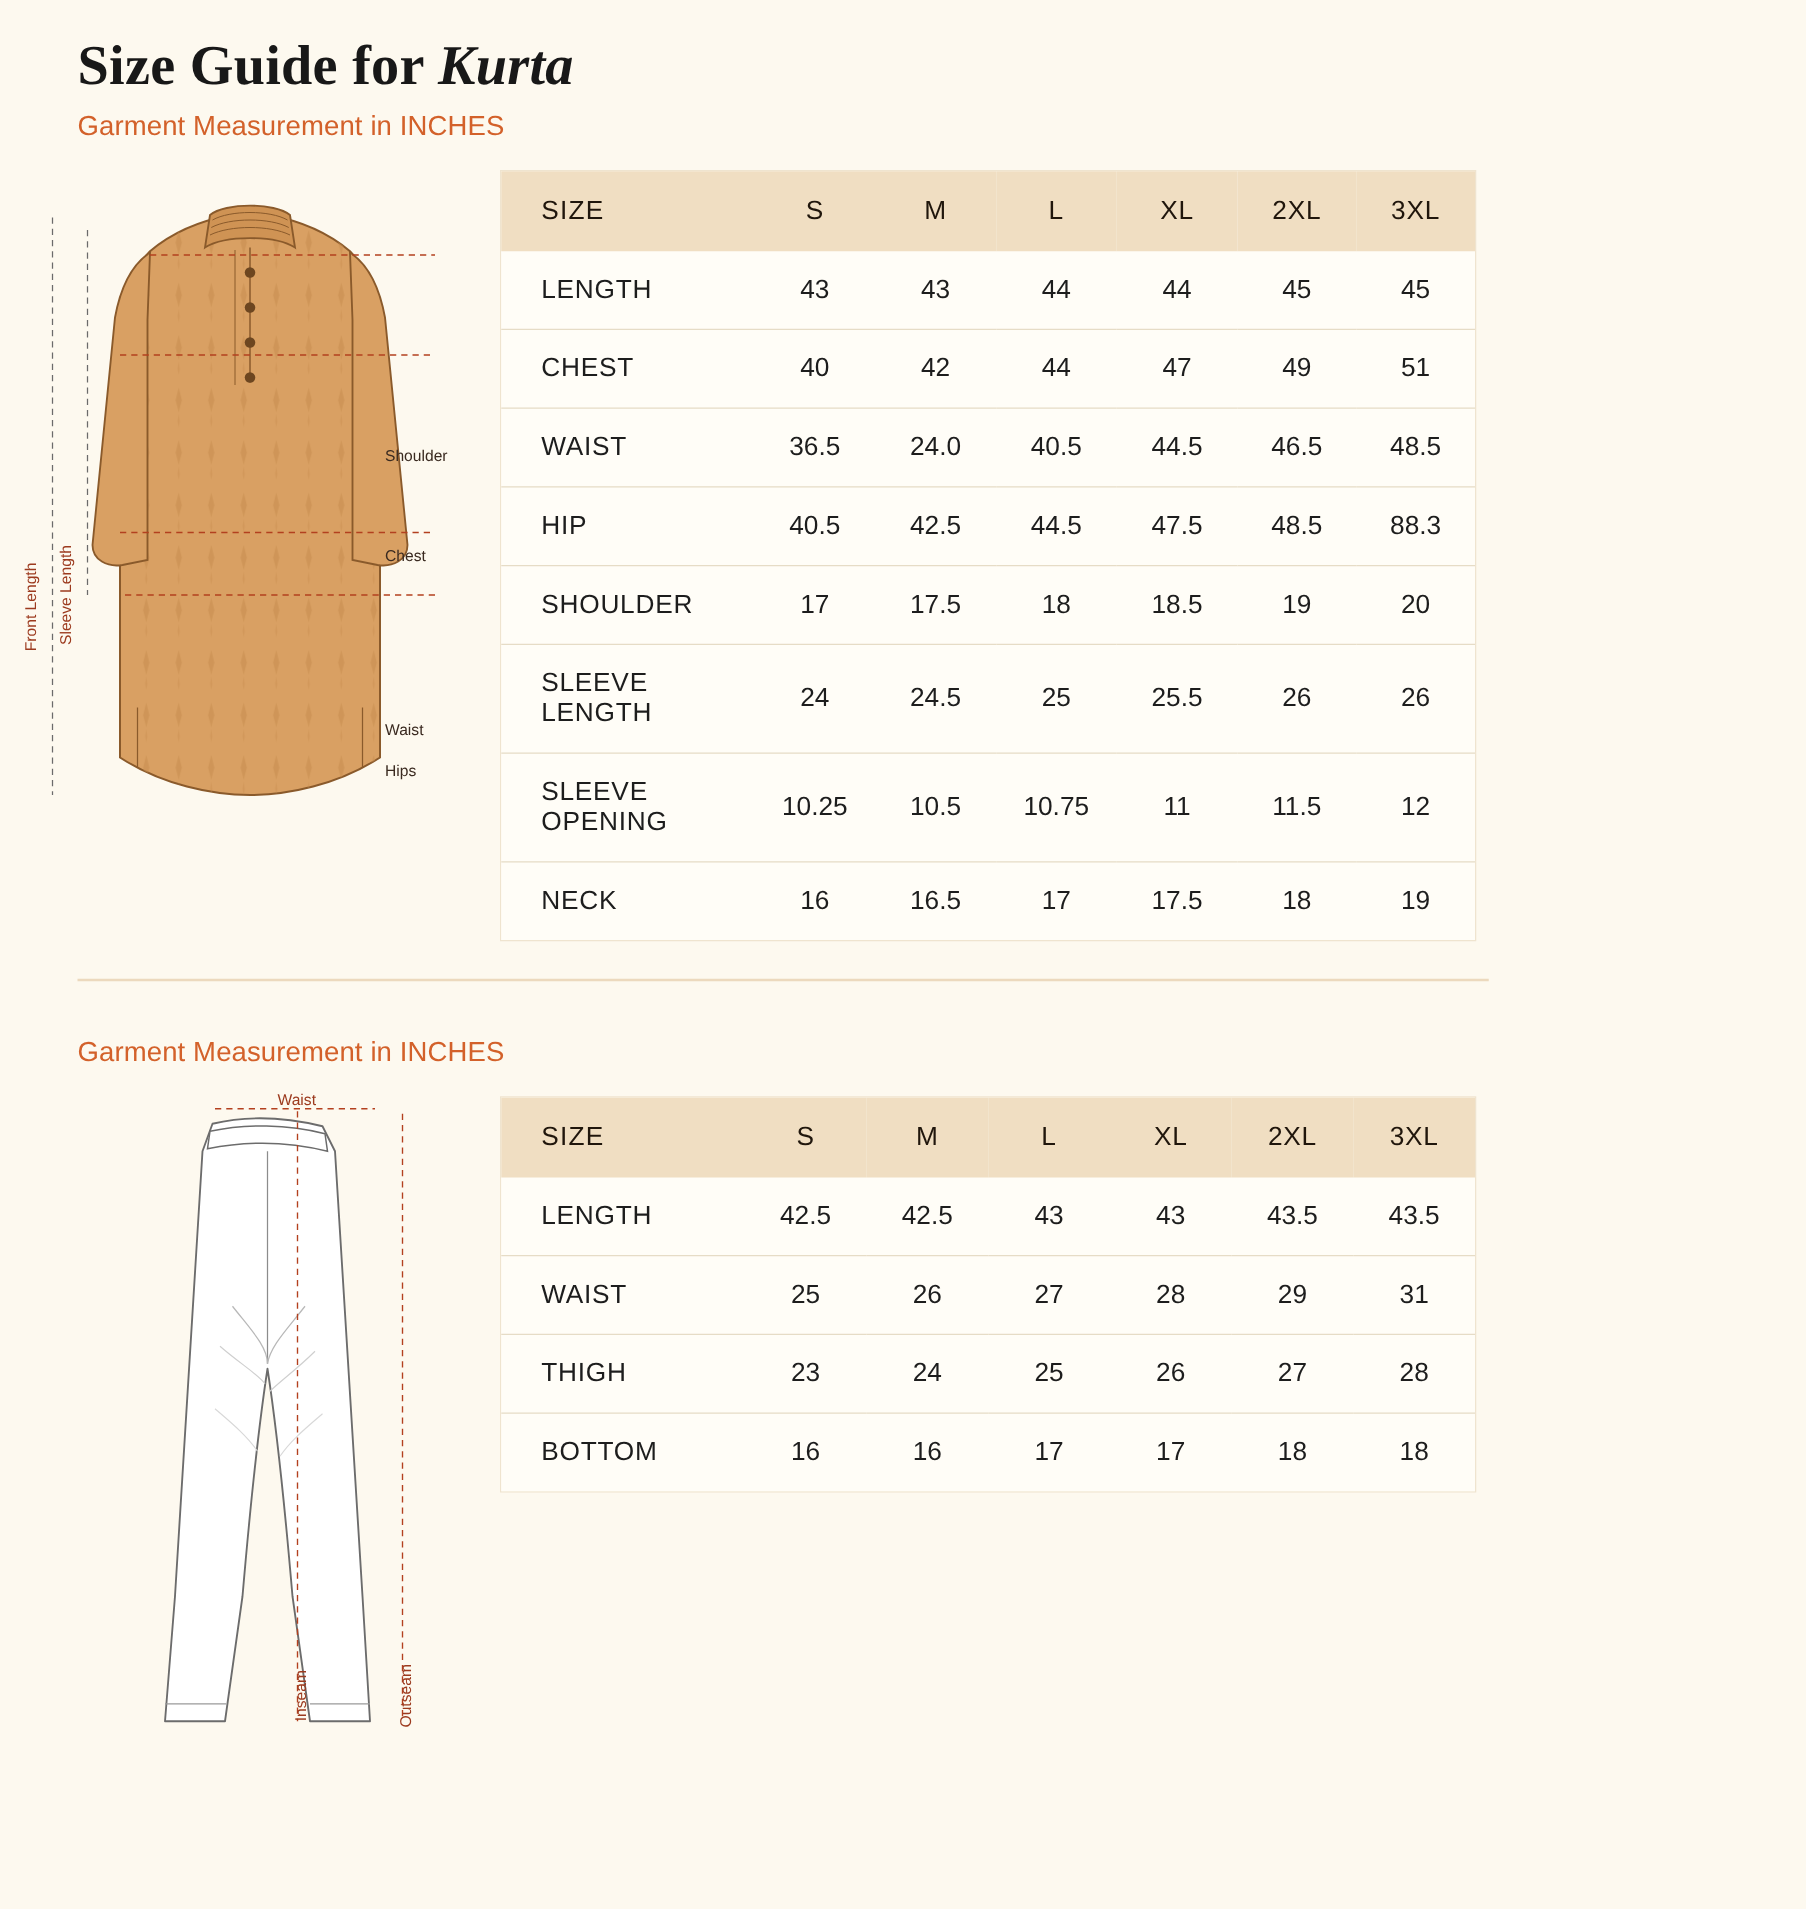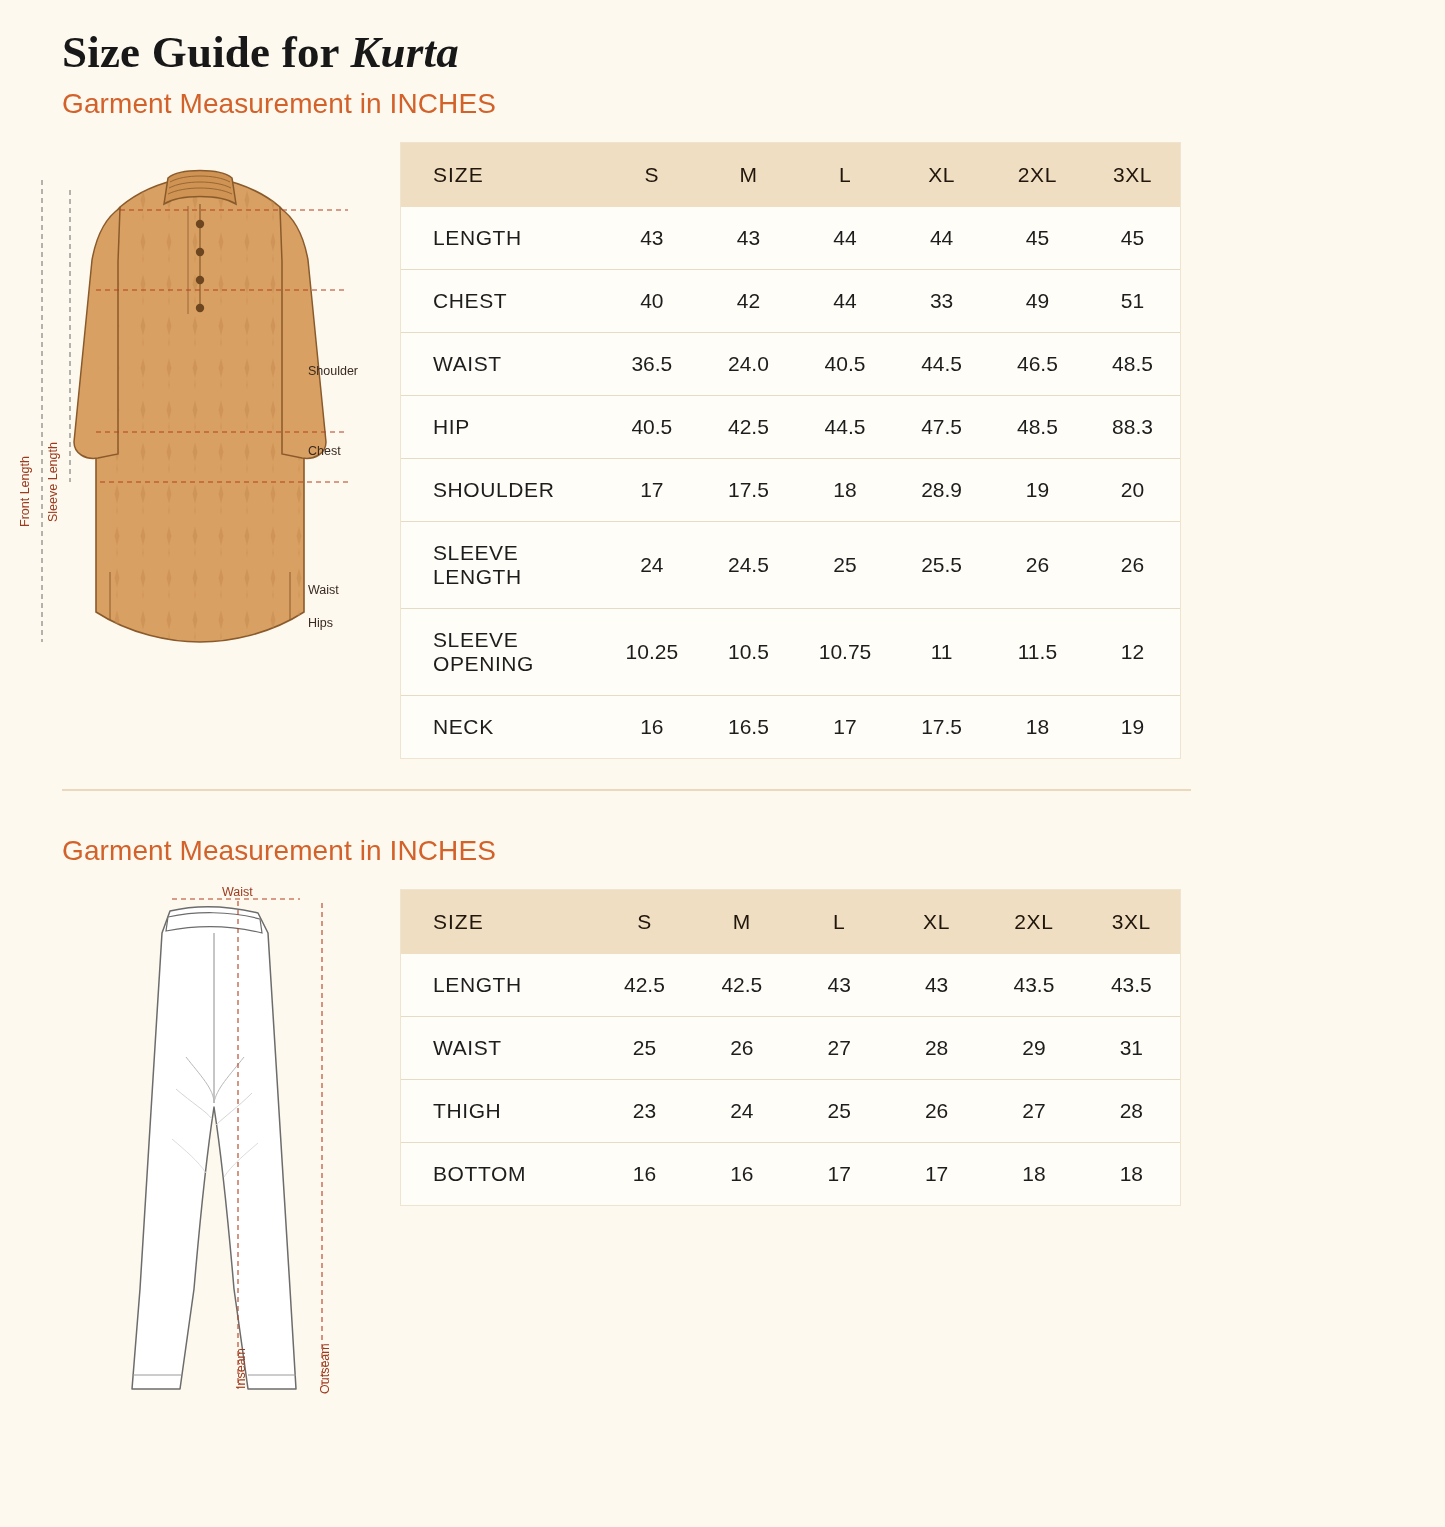--- a/index.html
+++ b/index.html
@@ -33,21 +33,21 @@
     letter-spacing: 0.2px;
     color: #181818;
     margin: 0;
     line-height: 1.1;
   }
   .title .em {
     font-style: italic;
   }
   .subtitle {
     font-family: "Liberation Sans", sans-serif;
-    font-size: 28px;
+    font-size: 22px;
     color: #d3612a;
     margin: 10px 0 0 0;
     letter-spacing: 0.1px;
   }
   
   .block {
     display: flex;
     align-items: flex-start;
   }
   .figure-col {
@@ -226,21 +226,21 @@
               <td>44</td>
               <td>44</td>
               <td>45</td>
               <td>45</td>
             </tr>
             <tr>
               <td class="first">CHEST</td>
               <td>40</td>
               <td>42</td>
               <td>44</td>
-              <td>33</td>
+              <td>47</td>
               <td>49</td>
               <td>51</td>
             </tr>
             <tr>
               <td class="first">WAIST</td>
               <td>36.5</td>
               <td>24.0</td>
               <td>40.5</td>
               <td>44.5</td>
               <td>46.5</td>
@@ -253,21 +253,21 @@
               <td>44.5</td>
               <td>47.5</td>
               <td>48.5</td>
               <td>88.3</td>
             </tr>
             <tr>
               <td class="first">SHOULDER</td>
               <td>17</td>
               <td>17.5</td>
               <td>18</td>
-              <td>28.9</td>
+              <td>18.5</td>
               <td>19</td>
               <td>20</td>
             </tr>
             <tr>
               <td class="first">SLEEVE LENGTH</td>
               <td>24</td>
               <td>24.5</td>
               <td>25</td>
               <td>25.5</td>
               <td>26</td>

